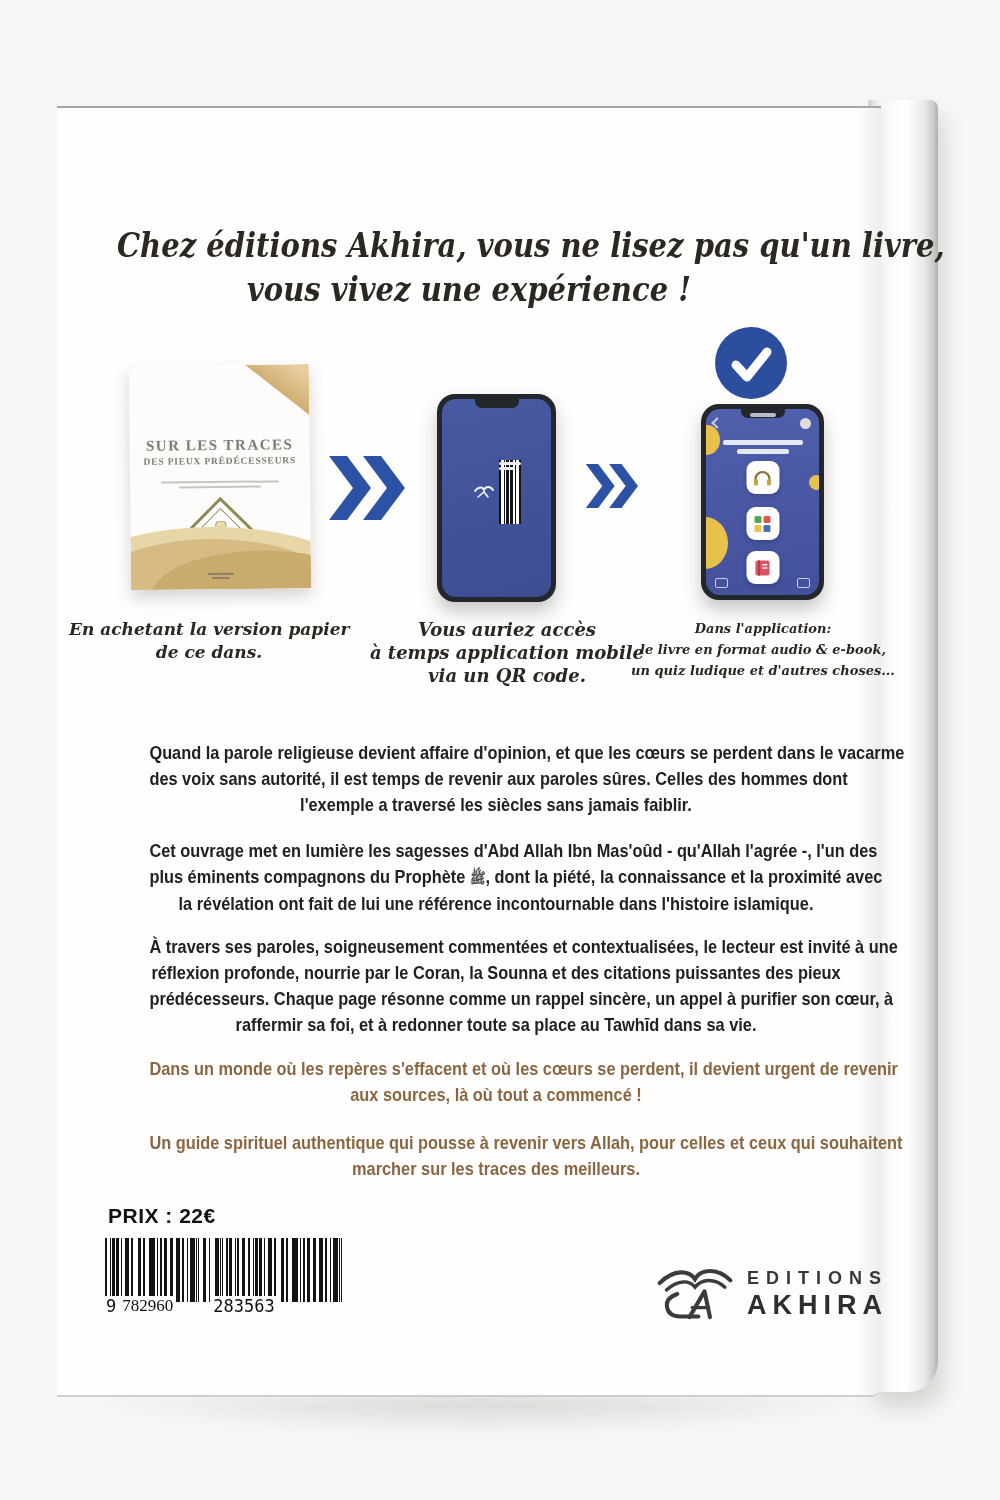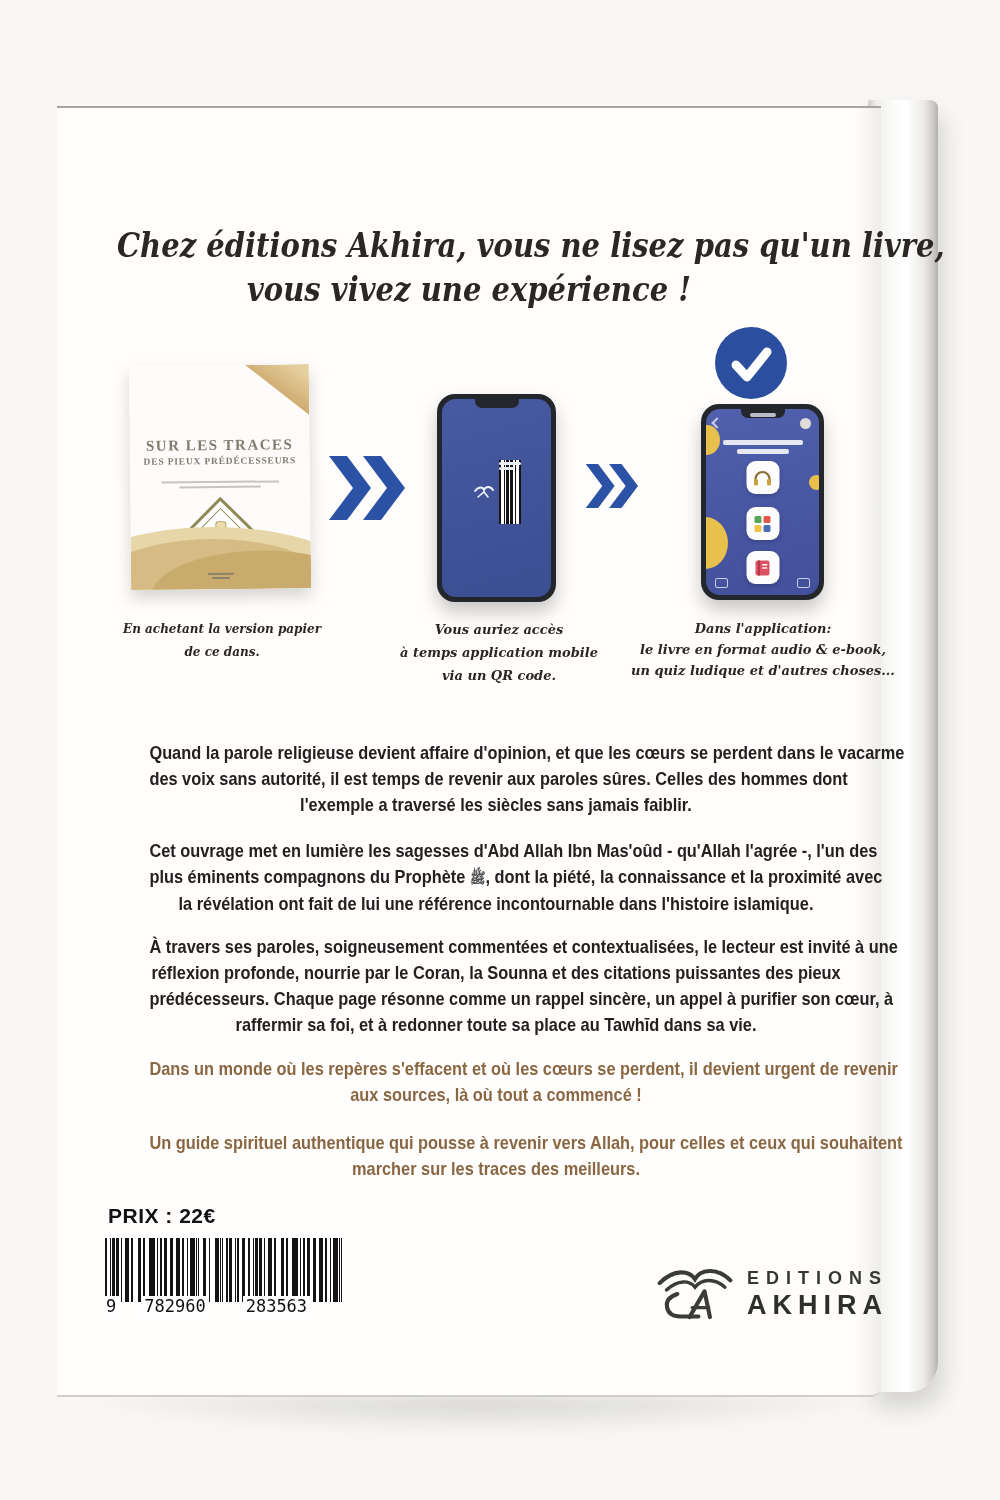--- a/index.html
+++ b/index.html
@@ -111,22 +111,22 @@
   .mini-nav{position:absolute;bottom:7px;width:11px;height:8px;border:1.5px solid #dfe3ef;border-radius:2px;opacity:.85;}
   .mn-l{left:9px;} .mn-r{right:9px;}
   .check-badge{position:absolute;left:657px;top:218px;}
 
   
   .caption{
     position:absolute;top:510px;text-align:center;
     font-family:"DejaVu Serif", serif;font-style:italic;font-weight:bold;
     color:#2a2622;
   }
-  .cap1{left:25px;width:280px;font-size:12px;line-height:23px;}
-  .cap2{left:292px;width:300px;font-size:13px;line-height:23px;}
+  .cap1{left:12px;width:280px;font-size:17px;line-height:23px;}
+  .cap2{left:300px;width:300px;font-size:18px;line-height:23px;}
   .cap3{left:548px;width:316px;font-size:13px;line-height:21px;}
   .caption div{white-space:nowrap;}
 
   
   .para{
     position:absolute;left:36px;width:806px;text-align:center;
     font-weight:bold;font-size:19px;line-height:26px;color:#232120;
     transform:scaleX(.86);transform-origin:50% 0;
   }
   .para div{white-space:nowrap;}
@@ -145,21 +145,21 @@
     background-image:
       repeating-linear-gradient(90deg,#141414 0 2px,transparent 2px 5px,#141414 5px 6px,transparent 6px 11px),
       repeating-linear-gradient(90deg,#141414 0 1px,transparent 1px 7px,#141414 7px 10px,transparent 10px 13px);
   }
   .bc-digits{
     display:flex;align-items:flex-start;margin-top:-6px;
     font-family:"DejaVu Sans Mono", monospace;font-size:17px;color:#101010;
   }
   .bc-digits span{background:#fff;padding:0 3px;}
   .bc-d1{margin-left:-2px;}
-  .bc-d2{margin-left:22px;}
+  .bc-d2{font-family:Liberation Serif, serif;}
   .bc-d3{margin-left:34px;}
 
   .brand{position:absolute;left:596px;top:1152px;display:flex;align-items:center;gap:10px;}
   .brand-text{display:flex;flex-direction:column;color:#373735;}
   .brand-ed{font-size:18px;letter-spacing:7px;font-weight:600;}
   .brand-ak{font-size:27px;letter-spacing:6px;font-weight:bold;margin-top:1px;color:#2e2e2c;}
 </style>
 </head>
 <body>
 

